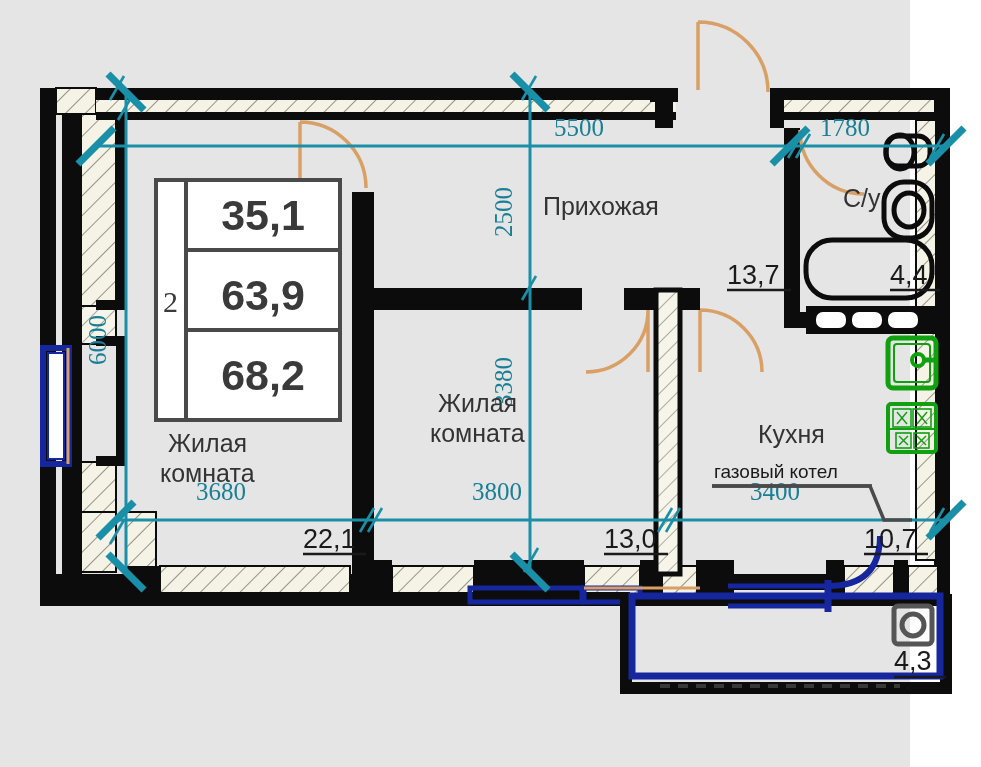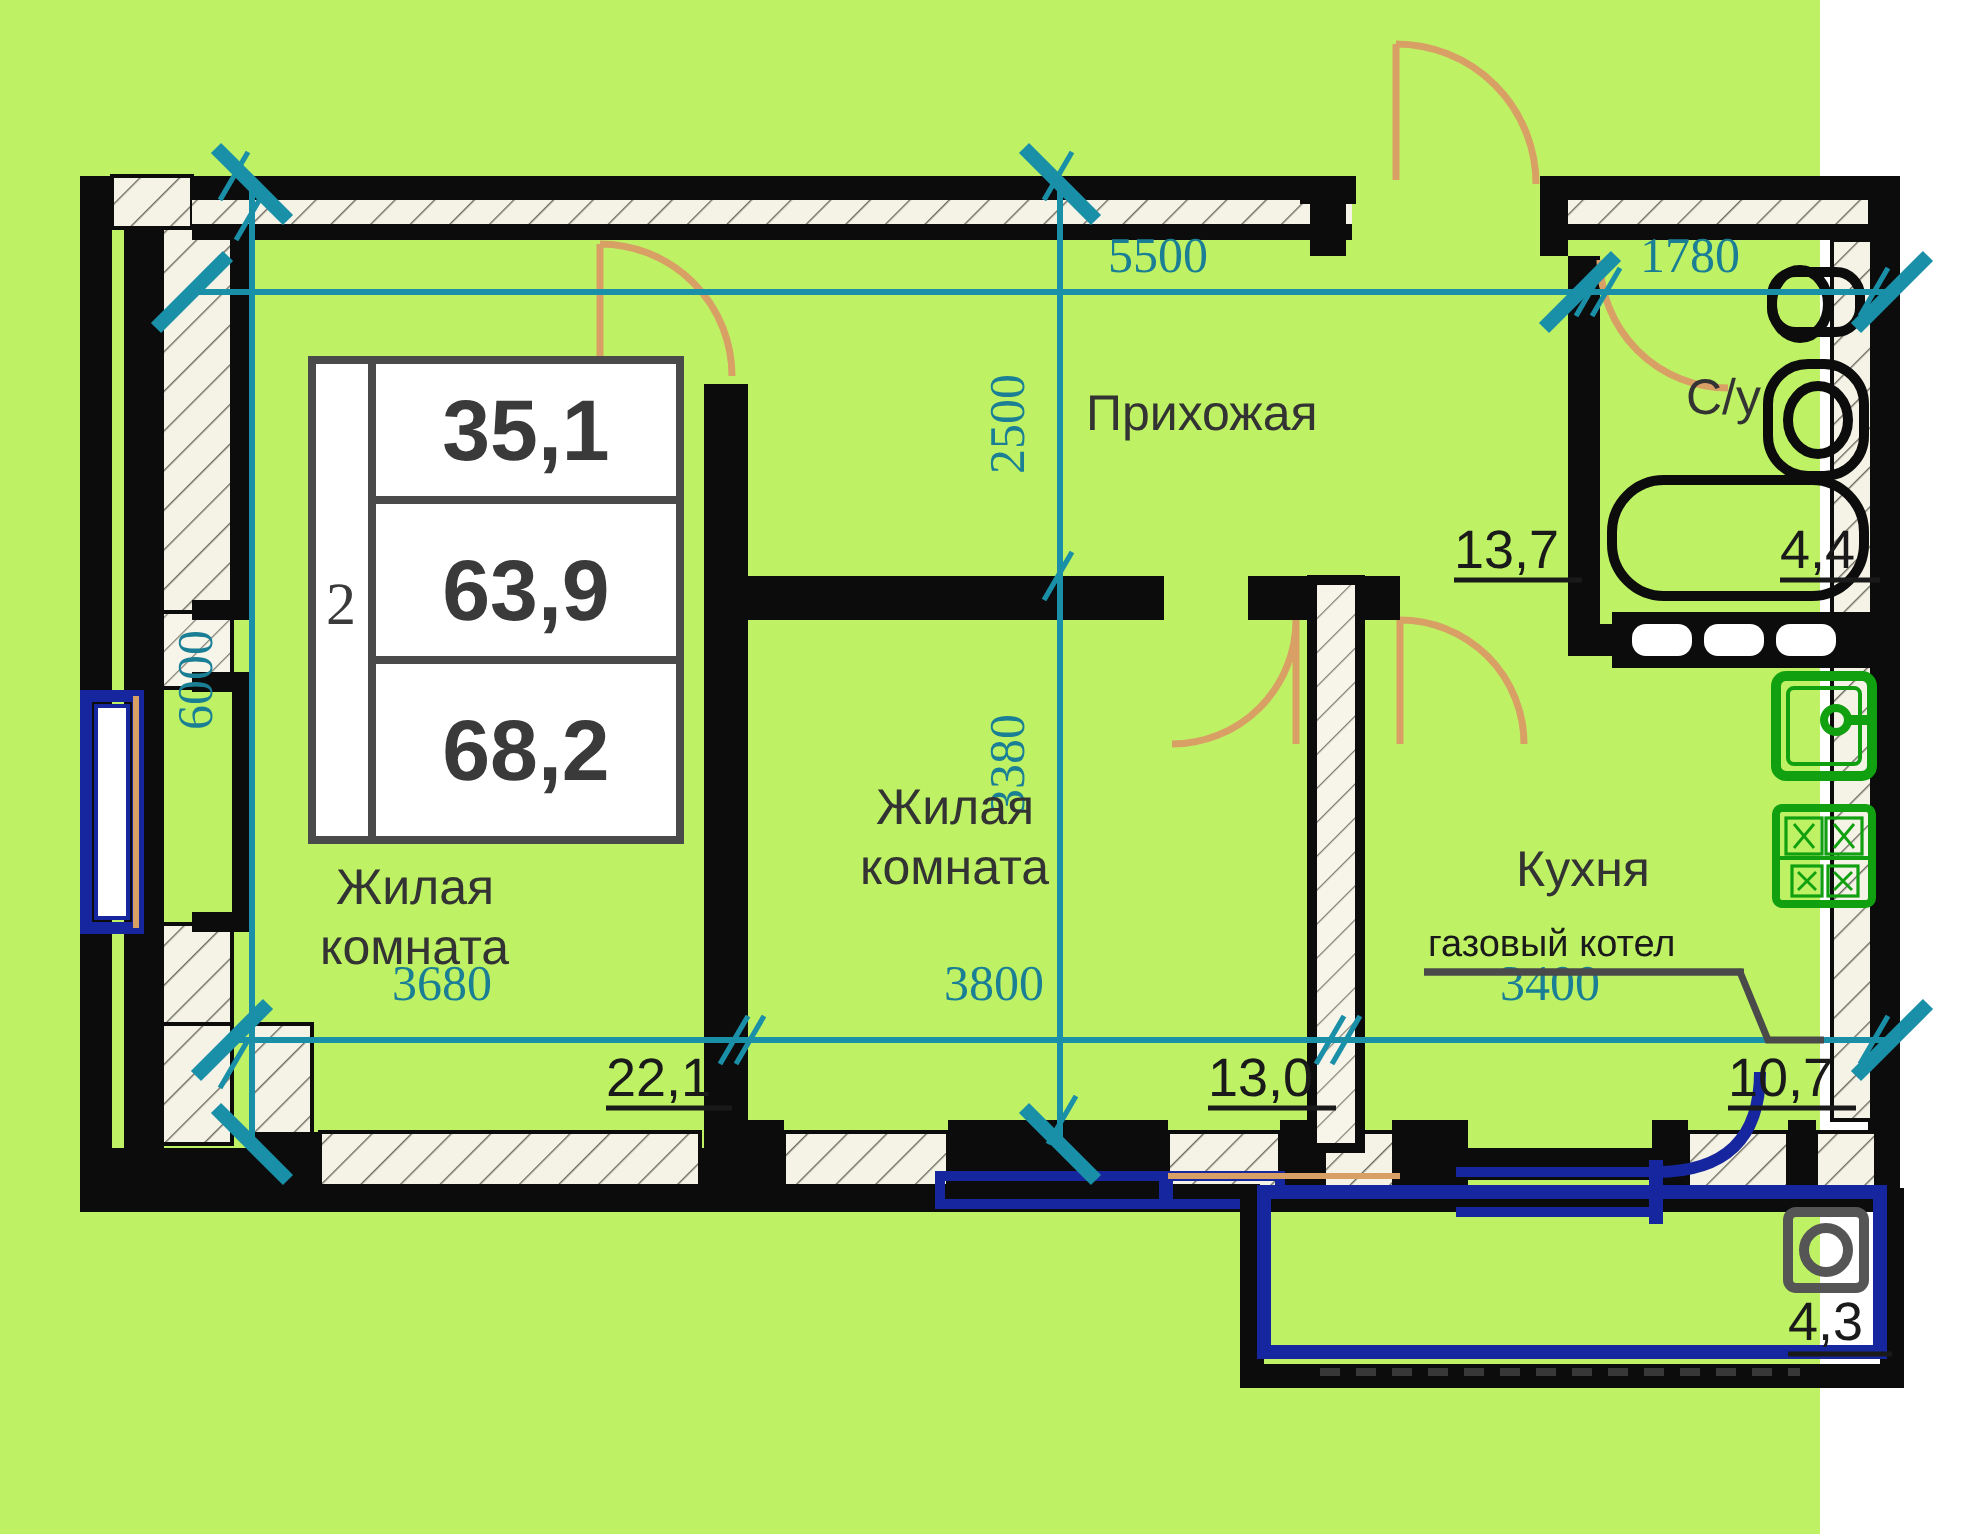--- a/index.html
+++ b/index.html
@@ -1,17 +1,17 @@
 <!DOCTYPE html>
 <html><head>
 <meta charset="utf-8">
 <style>
   html,body{margin:0;padding:0;background:#ffffff;}
   body{width:981px;height:767px;overflow:hidden;font-family:"Liberation Sans",sans-serif;}
-  #stage{position:relative;width:910px;height:767px;background:#bef264;}
+  #stage{position:relative;width:910px;height:767px;background:#e5e5e5;}
   svg#plan{position:absolute;left:0;top:0;width:981px;height:767px;display:block;}
   .dimtext{font-family:"Liberation Serif",serif;font-size:25px;fill:#1a7f95;}
   .areatext{font-family:"Liberation Sans",sans-serif;font-size:27px;fill:#1a1a1a;}
   .roomtext{font-family:"Liberation Sans",sans-serif;font-size:25px;fill:#333333;}
   .boilertext{font-family:"Liberation Sans",sans-serif;font-size:19px;fill:#1a1a1a;}
   .tabnum{font-family:"Liberation Sans",sans-serif;font-size:43px;font-weight:bold;fill:#3a3a3a;}
   .tabroom{font-family:"Liberation Serif",serif;font-size:30px;fill:#3a3a3a;}
   .wm-wall{fill:#0c0c0c;}
 </style>
 </head>

